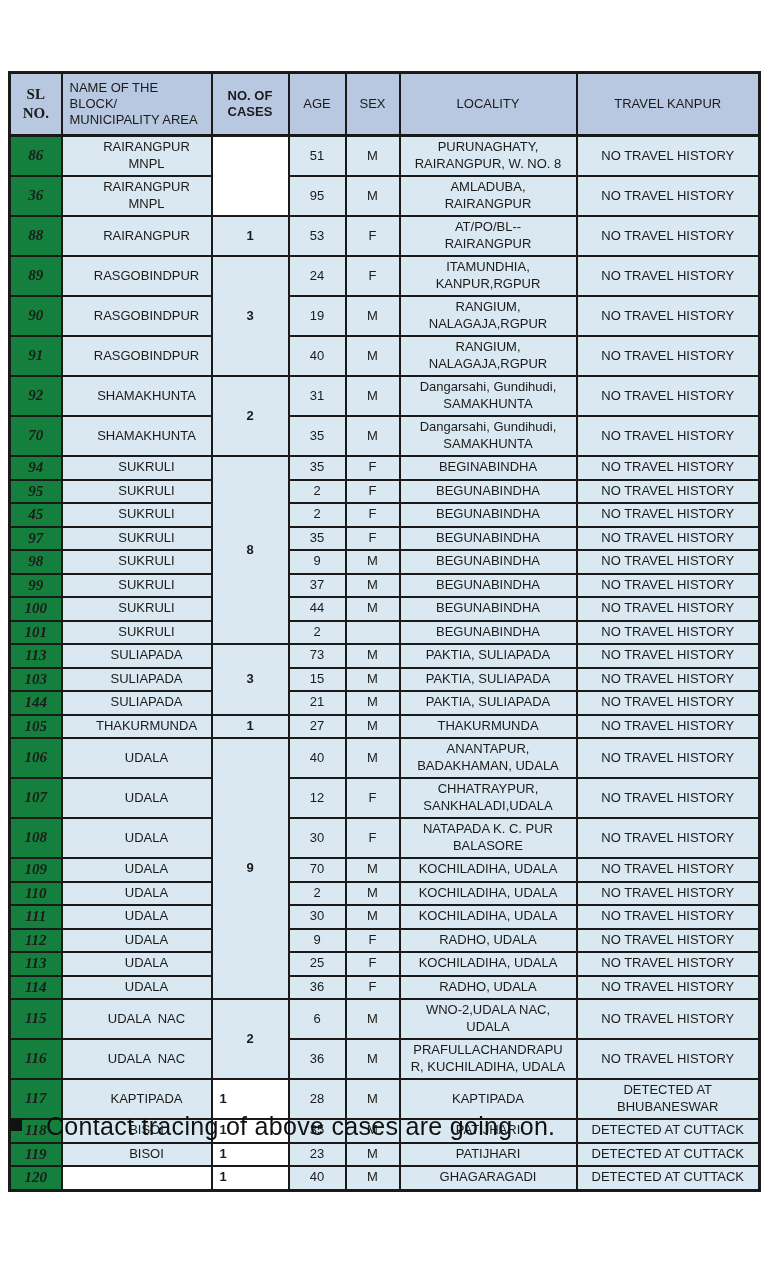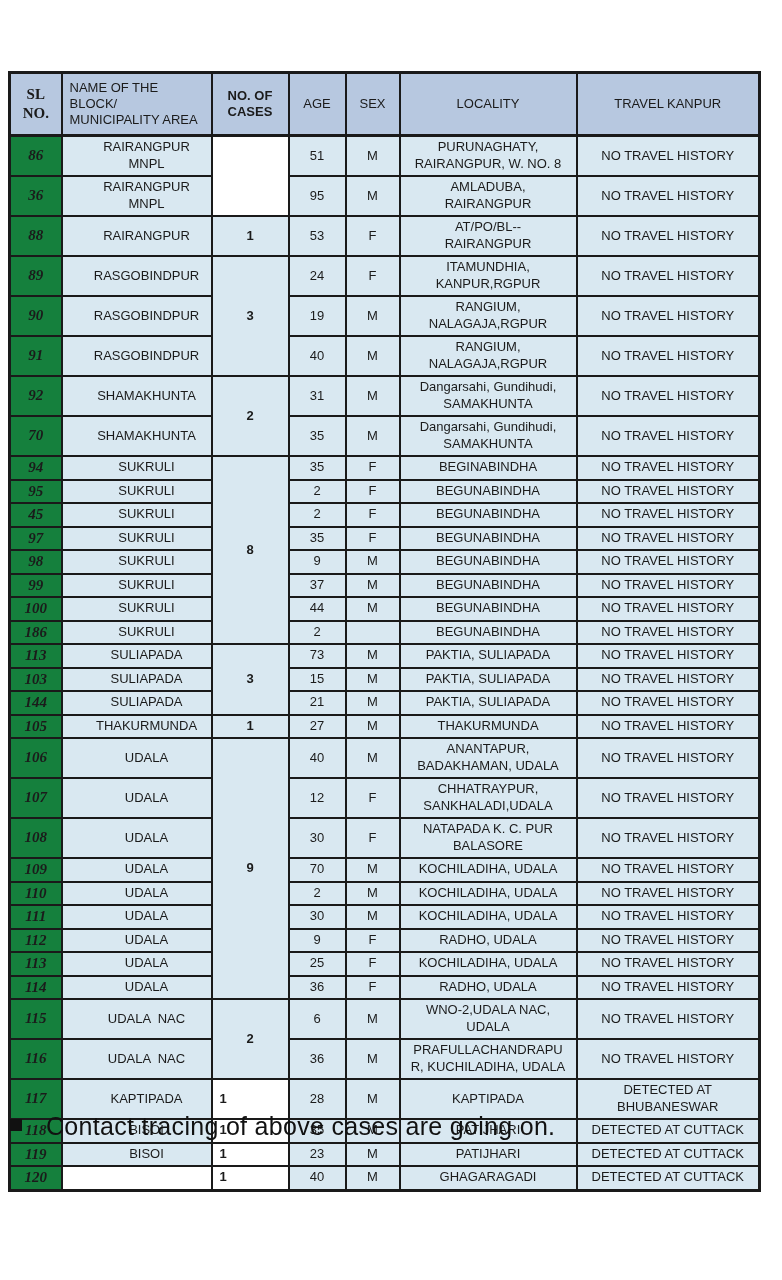--- a/index.html
+++ b/index.html
@@ -273,21 +273,21 @@
           </tr>
           <tr class="row-single">
             <td class="c-sl">100</td>
             <td class="c-name">SUKRULI</td>
             <td class="c-age">44</td>
             <td class="c-sex">M</td>
             <td class="c-locality">BEGUNABINDHA</td>
             <td class="c-travel">NO TRAVEL HISTORY</td>
           </tr>
           <tr class="row-single">
-            <td class="c-sl">186</td>
+            <td class="c-sl">101</td>
             <td class="c-name">SUKRULI</td>
             <td class="c-age">2</td>
             <td class="c-sex"></td>
             <td class="c-locality">BEGUNABINDHA</td>
             <td class="c-travel">NO TRAVEL HISTORY</td>
           </tr>
           <tr class="row-single">
             <td class="c-sl">113</td>
             <td class="c-name">SULIAPADA</td>
             <td class="c-cases" rowspan="3">3</td>

